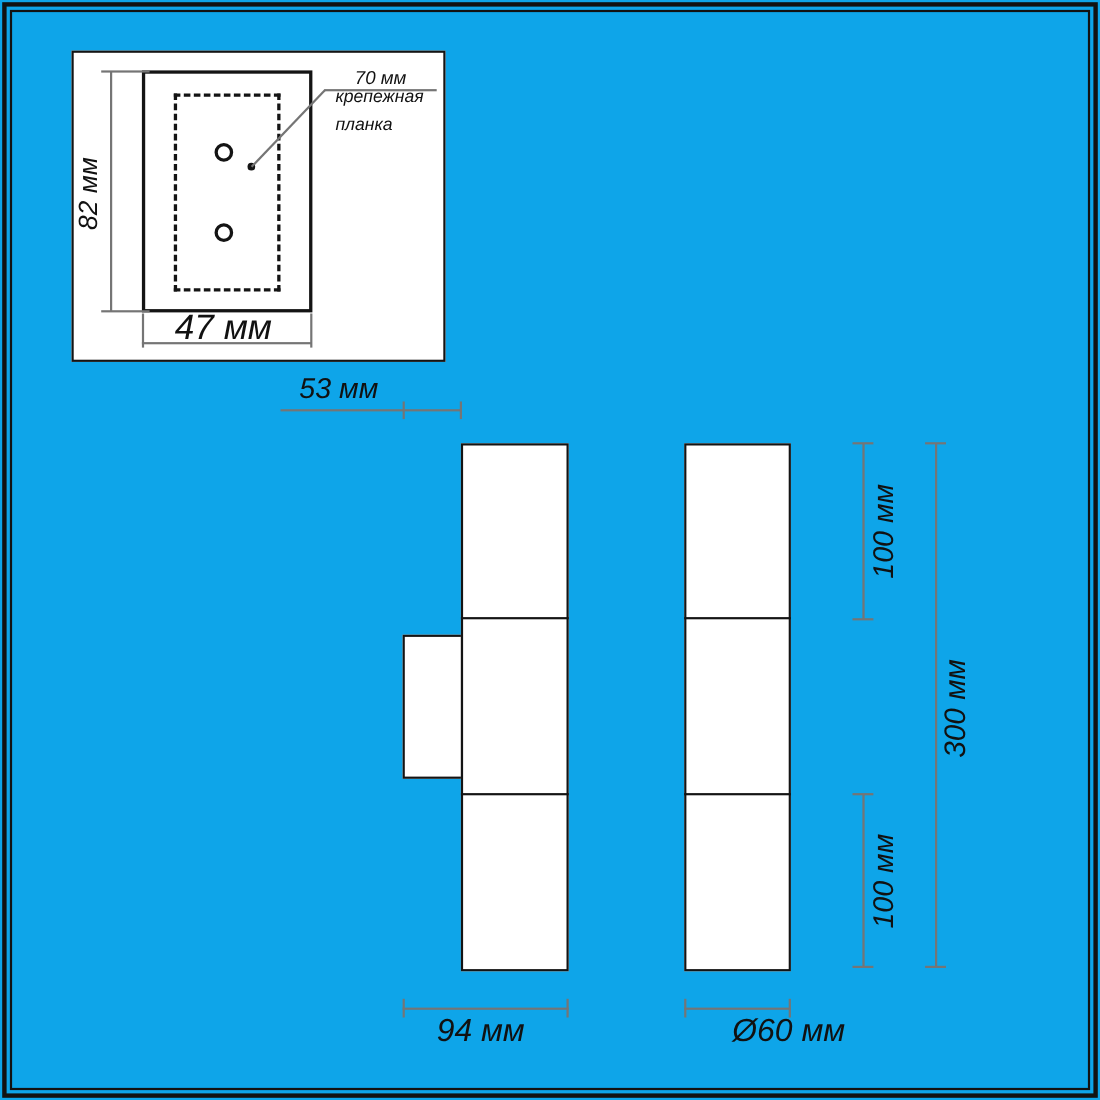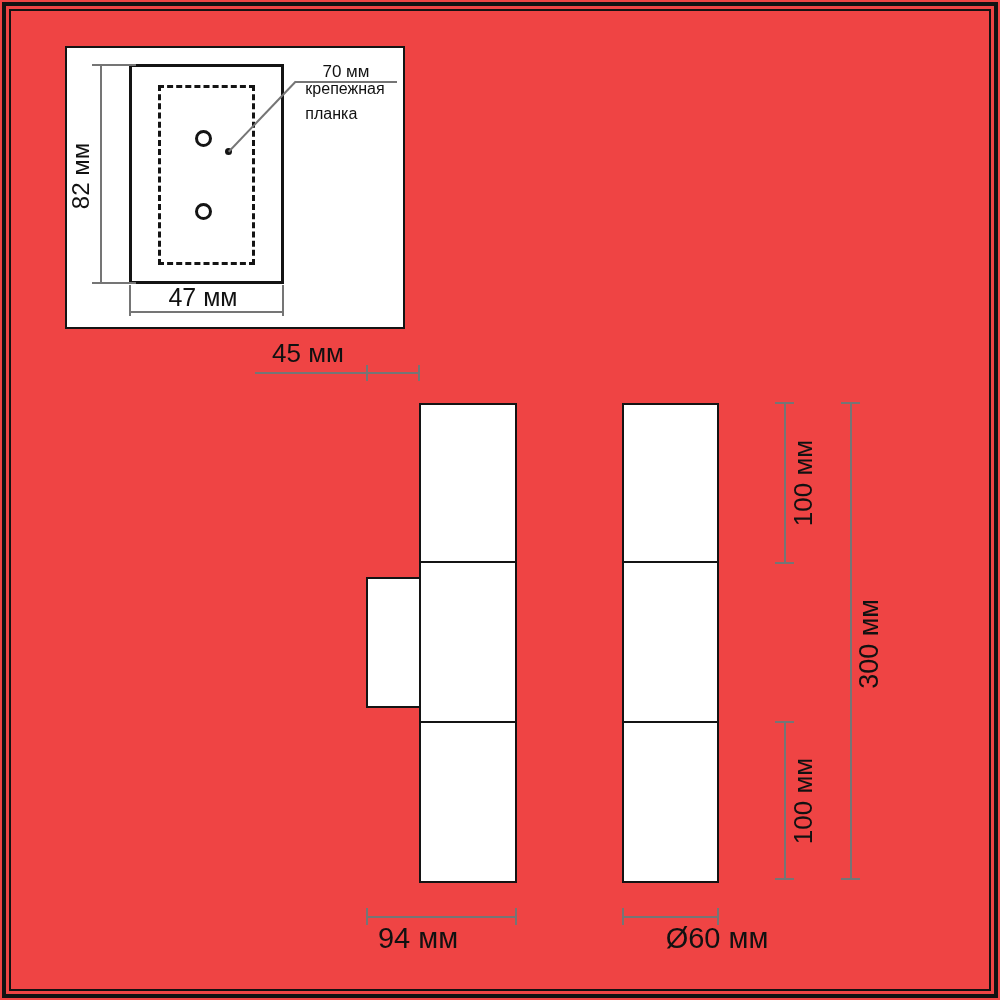--- a/index.html
+++ b/index.html
@@ -1,23 +1,24 @@
 <!DOCTYPE html>
 <html><head>
 <meta charset="utf-8">
 <style>
   html, body { margin: 0; padding: 0; background: #fff; }
   #canvas {
     position: relative;
     width: 1000px;
     height: 1000px;
-    background: #ef4444;
+    background: #0ea5e9;
     overflow: hidden;
     font-family: "Liberation Sans", "DejaVu Sans", sans-serif;
     color: #111;
+    font-style: italic;
   }
   .abs { position: absolute; box-sizing: border-box; }
   
   .frame-outer { inset: 2px; border: 4px solid #121212; }
   .frame-inner { inset: 9px; border: 2px solid #121212; }
   
   .panel  { border: 2px solid #141414; background: #fff; }
   .plate  { border: 3px solid #141414; background: #fff; }
   .dashed { border: 3px dashed #141414; background: transparent; }
   .body-outline { border: 2px solid #141414; background: #fff; }
@@ -63,40 +64,40 @@
   </div>
 
   <div class="abs dim" style="left:100px; top:65px; width:1.5px; height:218px;"></div>
   <div class="abs dim" style="left:92px; top:64px; width:44px; height:1.5px;"></div>
   <div class="abs dim" style="left:92px; top:282px; width:44px; height:1.5px;"></div>
   <div class="rlabel" style="left:81px; top:176px; font-size:24px;">82 мм</div>
 
   <div class="abs dim" style="left:129px; top:285px; width:1.5px; height:31px;"></div>
   <div class="abs dim" style="left:282px; top:285px; width:1.5px; height:31px;"></div>
   <div class="abs dim" style="left:129px; top:311px; width:154px; height:1.5px;"></div>
-  <div class="label" style="left:203px; top:297px; font-size:25px;">47 мм</div>
+  <div class="label" style="left:203px; top:297px; font-size:32px;">47 мм</div>
 
   <div class="abs dim" style="left:255px; top:372px; width:165px; height:1.5px;"></div>
   <div class="abs dim" style="left:366px; top:365px; width:2px; height:16px;"></div>
   <div class="abs dim" style="left:418px; top:365px; width:2px; height:16px;"></div>
-  <div class="label" style="left:308px; top:353px; font-size:26px;">45 мм</div>
+  <div class="label" style="left:308px; top:353px; font-size:26px;">53 мм</div>
 
   <div class="abs body-outline" style="left:366px; top:577px; width:55px; height:131px;"></div>
   <div class="abs body-outline" style="left:419px; top:403px; width:98px; height:480px;"></div>
   <div class="abs ink" style="left:419px; top:561px; width:98px; height:2px;"></div>
   <div class="abs ink" style="left:419px; top:721px; width:98px; height:2px;"></div>
 
   <div class="abs body-outline" style="left:622px; top:403px; width:97px; height:480px;"></div>
   <div class="abs ink" style="left:622px; top:561px; width:97px; height:2px;"></div>
   <div class="abs ink" style="left:622px; top:721px; width:97px; height:2px;"></div>
 
   <div class="abs dim" style="left:366px; top:916px; width:151px; height:1.5px;"></div>
   <div class="abs dim" style="left:366px; top:908px; width:2px; height:17px;"></div>
   <div class="abs dim" style="left:515px; top:908px; width:2px; height:17px;"></div>
-  <div class="label" style="left:418px; top:938px; font-size:29px;">94 мм</div>
+  <div class="label" style="left:437px; top:938px; font-size:29px;">94 мм</div>
 
   <div class="abs dim" style="left:622px; top:916px; width:97px; height:1.5px;"></div>
   <div class="abs dim" style="left:622px; top:908px; width:2px; height:17px;"></div>
   <div class="abs dim" style="left:717px; top:908px; width:2px; height:17px;"></div>
   <div class="label" style="left:669px; top:938px; font-size:29px;margin-left:48px;">Ø60 мм</div>
 
   <div class="abs dim" style="left:784px; top:403px; width:2px; height:160px;"></div>
   <div class="abs dim" style="left:775px; top:402px; width:19px; height:2px;"></div>
   <div class="abs dim" style="left:775px; top:562px; width:19px; height:2px;"></div>
   <div class="rlabel" style="left:803px; top:483px; font-size:26px;">100 мм</div>

